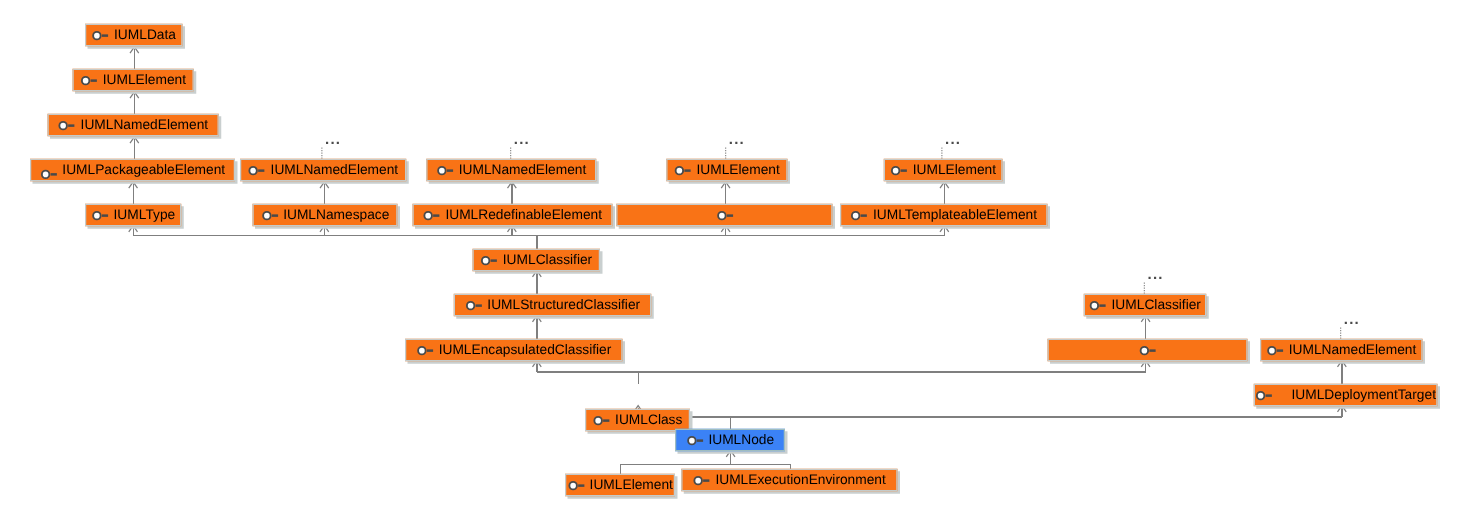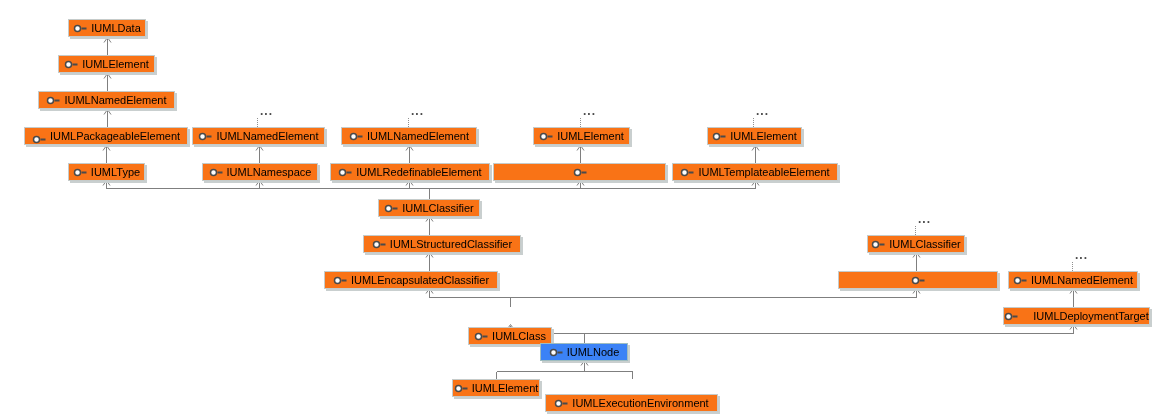--- a/index.html
+++ b/index.html
@@ -328,21 +328,21 @@
   </div>
   <div class="node" style="left:452px;top:379px;width:88px;">
     <span class="ico">
         <svg width="14" height="9">
           <circle cx="4.5" cy="4.5" r="3" fill="#fdfdfd" stroke="#4a4a4a" stroke-width="1.5"></circle>
           <rect x="8.5" y="3.5" width="5" height="2" fill="#4a4a4a"></rect>
         </svg>
       </span>
     <span class="lbl">IUMLElement</span>
   </div>
-  <div class="node" style="left:545px;top:394px;width:173px;">
+  <div class="node" style="left:545px;top:375px;width:173px;">
     <span class="ico">
         <svg width="14" height="9">
           <circle cx="4.5" cy="4.5" r="3" fill="#fdfdfd" stroke="#4a4a4a" stroke-width="1.5"></circle>
           <rect x="8.5" y="3.5" width="5" height="2" fill="#4a4a4a"></rect>
         </svg>
       </span>
     <span class="lbl">IUMLExecutionEnvironment</span>
   </div>
 
 </div>

